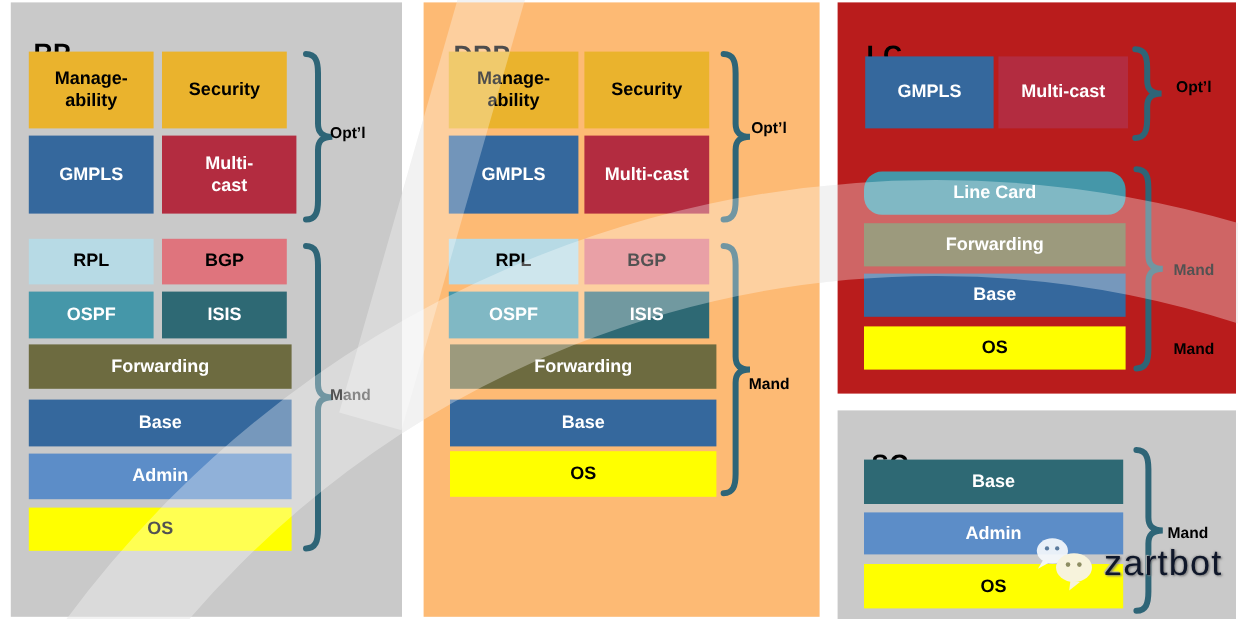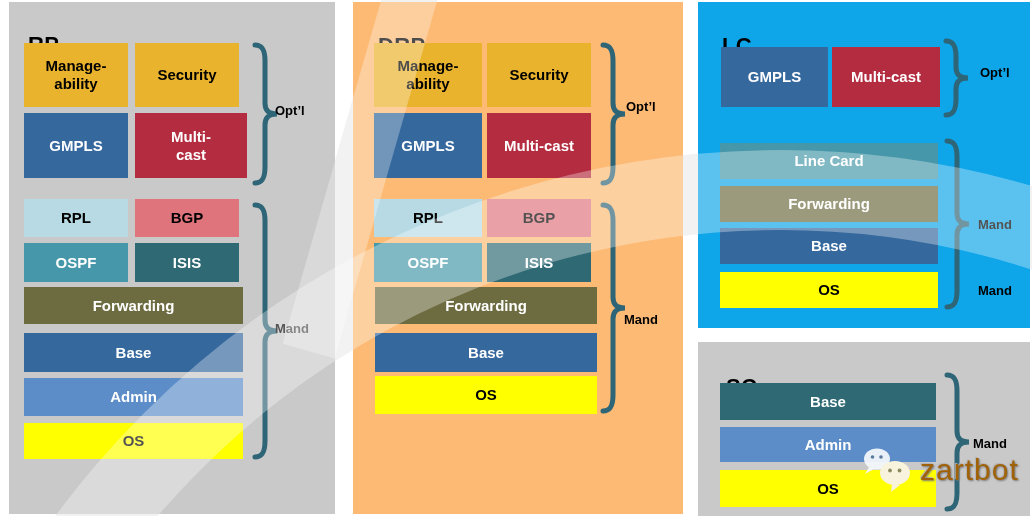--- a/index.html
+++ b/index.html
@@ -9,21 +9,21 @@
   .swoosh.under{z-index:0;}
   .swoosh.over{z-index:3;}
   .panel{position:absolute;z-index:1;}
   .panel-title{position:absolute;font-size:22px;font-weight:bold;color:#000;letter-spacing:.3px;}
   .block{position:absolute;display:flex;align-items:center;justify-content:center;text-align:center;
          font-weight:bold;font-size:15px;color:#fff;white-space:pre-line;line-height:1.2;}
   .block.dark{color:#000;}
   .brace{position:absolute;overflow:visible;}
   .brace-label{position:absolute;font-weight:bold;font-size:13px;color:#000;}
   .watermark{position:absolute;left:862px;top:446px;z-index:4;display:flex;align-items:center;pointer-events:none;}
-  .watermark-text{margin-left:4px;font-size:30px;color:#a16207;letter-spacing:1px;
+  .watermark-text{margin-left:4px;font-size:30px;color:#0f172a;letter-spacing:1px;
                   text-shadow:1px 1px 2px #787878,-1px -1px 1px #b5b5b5;}
 </style>
 </head>
 <body>
 
 <div class="canvas">
 
   <svg class="swoosh under" viewBox="0 0 1032 516">
     <circle cx="780" cy="1050" r="860" fill="none" stroke="#ECECEC" stroke-width="80"></circle>
     <g transform="rotate(16 372 130)">
@@ -80,27 +80,27 @@
     <svg class="brace" style="left:247px;top:40px;width:28px;height:144px;" viewBox="0 0 28 144">
         <path d="M3,3 C11,3 13,9 13,19 L13,61 C13,68 16,72 25,72 C16,72 13,76 13,83 L13,125 C13,135 11,141 3,141" fill="none" stroke="#2E6577" stroke-width="5" stroke-linecap="round"></path>
       </svg>
     <div class="brace-label" style="left:273px;top:97px;">Opt’l</div>
     <svg class="brace" style="left:247px;top:200px;width:28px;height:212px;" viewBox="0 0 28 212">
         <path d="M3,3 C11,3 13,9 13,19 L13,95 C13,102 16,106 25,106 C16,106 13,110 13,117 L13,193 C13,203 11,209 3,209" fill="none" stroke="#2E6577" stroke-width="5" stroke-linecap="round"></path>
       </svg>
     <div class="brace-label" style="left:271px;top:310px;">Mand</div>
   </section>
 
-  <section class="panel" style="left: 698px; top: 2px; width: 332px; height: 326px; background: #0ea5e9;">
+  <section class="panel" style="left: 698px; top: 2px; width: 332px; height: 326px; background: #b91c1c;">
     <h2 class="panel-title" style="left:24px;top:13px;">LC</h2>
 
     <div class="block" style="left: 23px; top: 45px; width: 107px; height: 60px; background: rgb(53, 104, 157);">GMPLS</div>
     <div class="block" style="left: 134px; top: 45px; width: 108px; height: 60px; background: rgb(179, 44, 64);">Multi-cast</div>
 
-    <div class="block" style="left: 22px; top: 141px; width: 218px; height: 36px; background: rgb(69, 151, 169);">Line Card</div>
+    <div class="block" style="left: 22px; top: 141px; width: 218px; height: 36px; background: rgb(69, 151, 169); border-radius: 15px;">Line Card</div>
     <div class="block" style="left: 22px; top: 184px; width: 218px; height: 36px; background: rgb(109, 107, 64);">Forwarding</div>
     <div class="block" style="left: 22px; top: 226px; width: 218px; height: 36px; background: rgb(53, 104, 157);">Base</div>
     <div class="block dark" style="left: 22px; top: 270px; width: 218px; height: 36px; background: rgb(255, 255, 0);">OS</div>
 
     <svg class="brace" style="left:245px;top:36px;width:28px;height:80px;" viewBox="0 0 28 80">
         <path d="M3,3 C11,3 13,9 13,19 L13,29 C13,36 16,40 25,40 C16,40 13,44 13,51 L13,61 C13,71 11,77 3,77" fill="none" stroke="#2E6577" stroke-width="5" stroke-linecap="round"></path>
       </svg>
     <div class="brace-label" style="left:282px;top:63px;">Opt’l</div>
     <svg class="brace" style="left:246px;top:136px;width:28px;height:172px;" viewBox="0 0 28 172">
         <path d="M3,3 C11,3 13,9 13,19 L13,75 C13,82 16,86 25,86 C16,86 13,90 13,97 L13,153 C13,163 11,169 3,169" fill="none" stroke="#2E6577" stroke-width="5" stroke-linecap="round"></path>

